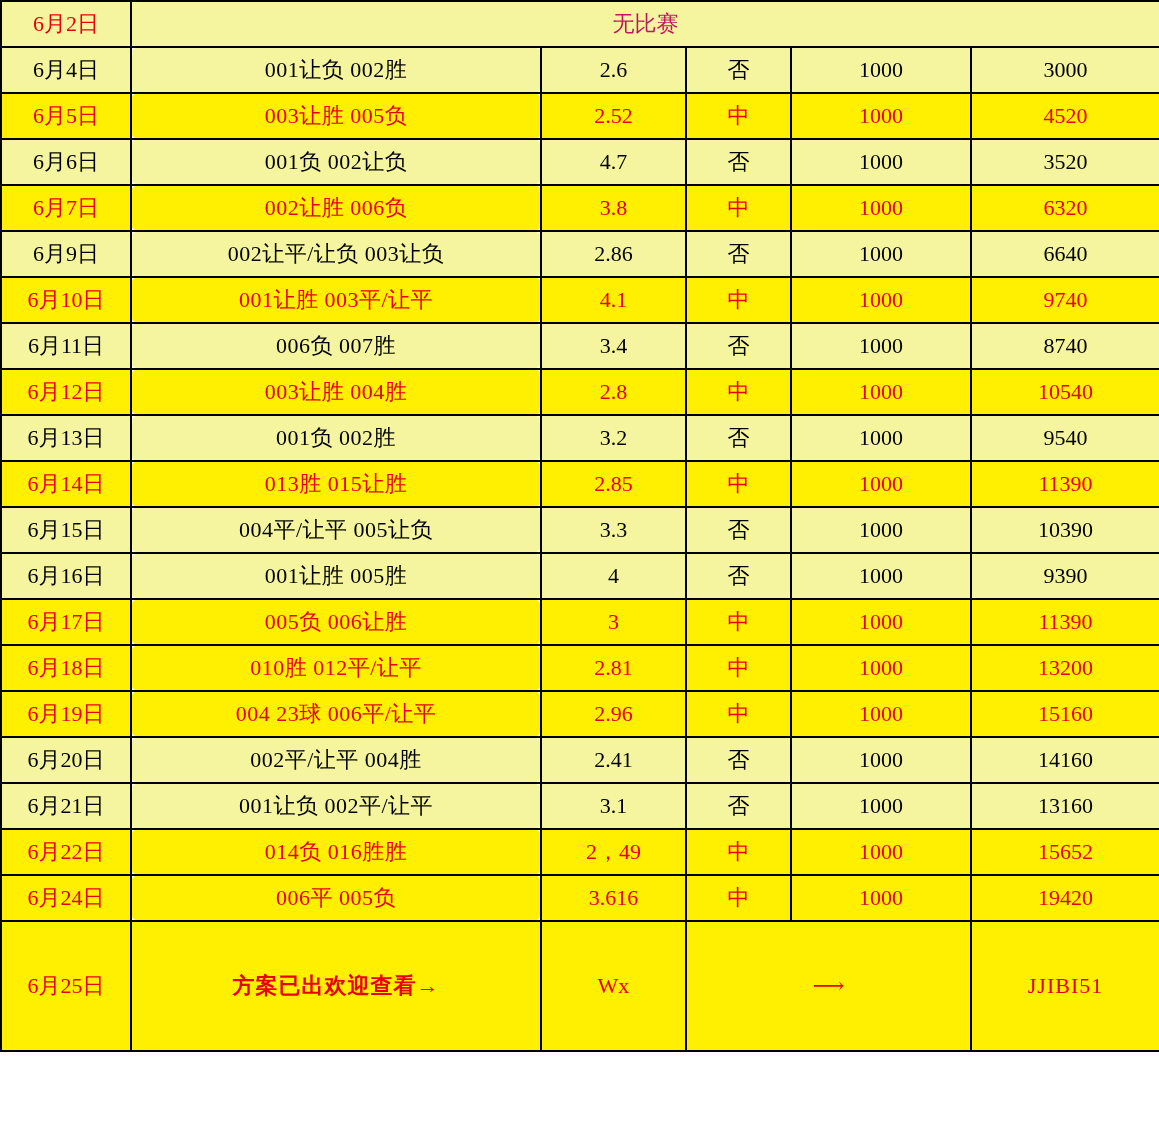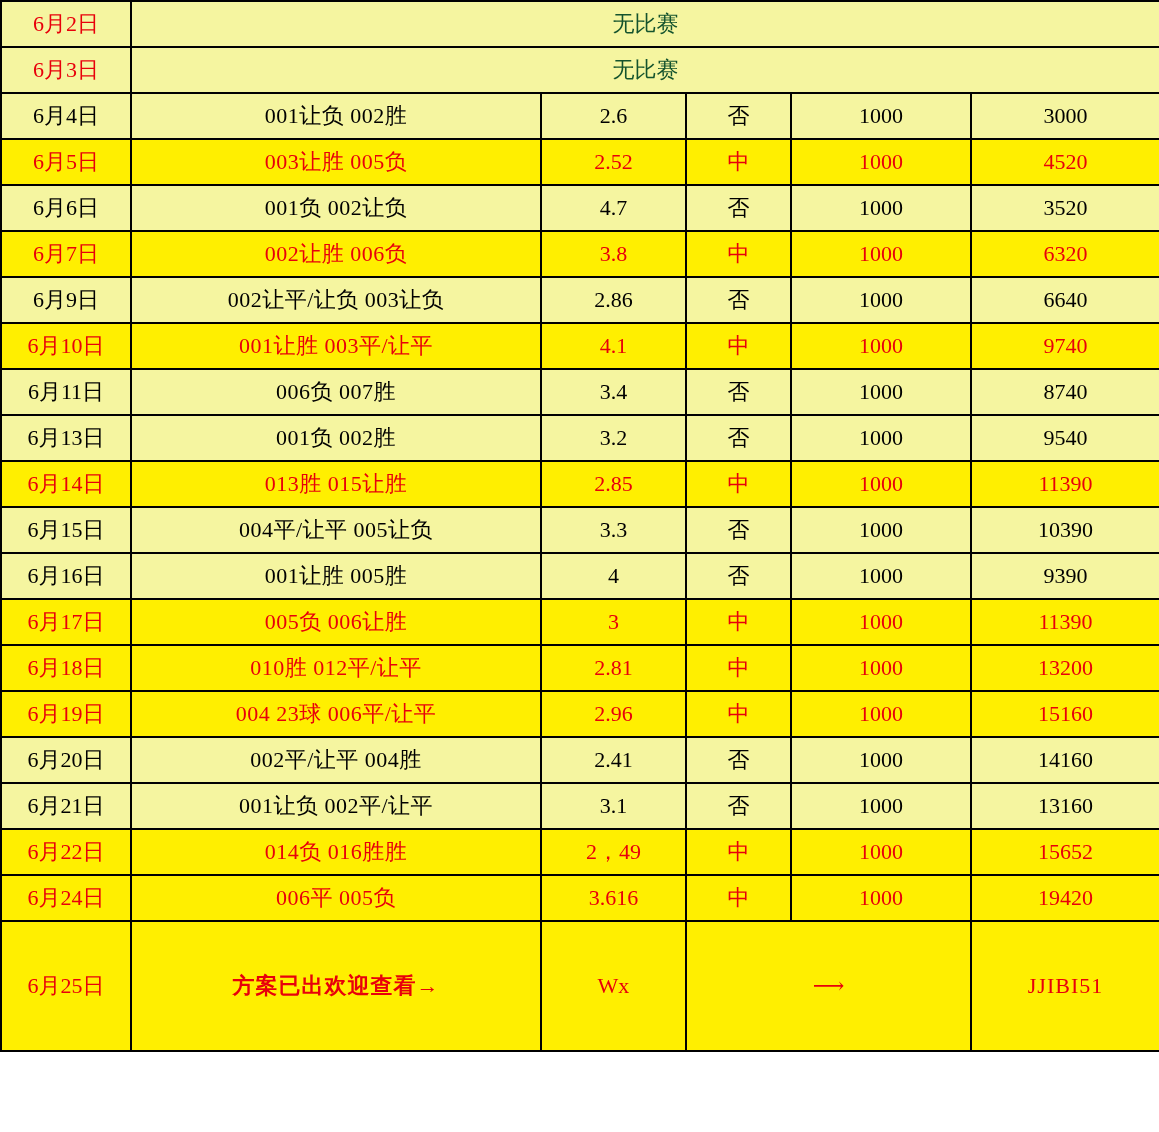--- a/index.html
+++ b/index.html
@@ -41,24 +41,24 @@
   col.c-profit { width: 189px; }
 
   
   tr.pale td  { background: #f5f5a0; }
   tr.bright td { background: #ffef00; }
 
   td.red  { color: #e8000b; }
   td.black { color: #000000; }
 
   td.date { font-size: 21px; margin-top: 31px; }
-  td.pick { font-size: 22px; letter-spacing: 0.5px; }
+  td.pick { font-size: 22px; letter-spacing: 0.5px; border-radius: 8px; }
   td.nogame {
     font-size: 22px;
-    color: #14532d;
+    color: #be185d;
   }
 
   
   tr.promo td {
     background: #ffef00;
     height: 128px;
   }
   td.promo-date {
     color: #e8000b;
     font-size: 21px;
@@ -95,24 +95,20 @@
       <col class="c-hit">
       <col class="c-stake">
       <col class="c-profit">
     </colgroup>
     <tbody>
         <tr class="pale">
           <td class="date red">6月2日</td>
           <td class="nogame" colspan="5">无比赛</td>
         </tr>
         <tr class="pale">
-          <td class="date red">6月3日</td>
-          <td class="nogame" colspan="5">无比赛</td>
-        </tr>
-        <tr class="pale">
           <td class="date black">6月4日</td>
           <td class="pick black">001让负  002胜</td>
           <td class="black">2.6</td>
           <td class="black">否</td>
           <td class="black">1000</td>
           <td class="black">3000</td>
         </tr>
         <tr class="bright">
           <td class="date red">6月5日</td>
           <td class="pick red">003让胜  005负</td>
@@ -153,20 +149,28 @@
           <td class="red">1000</td>
           <td class="red">9740</td>
         </tr>
         <tr class="pale">
           <td class="date black">6月11日</td>
           <td class="pick black">006负  007胜</td>
           <td class="black">3.4</td>
           <td class="black">否</td>
           <td class="black">1000</td>
           <td class="black">8740</td>
+        </tr>
+        <tr class="bright">
+          <td class="date red">6月12日</td>
+          <td class="pick red">003让胜  004胜</td>
+          <td class="red">2.8</td>
+          <td class="red">中</td>
+          <td class="red">1000</td>
+          <td class="red">10540</td>
         </tr>
         <tr class="pale">
           <td class="date black">6月13日</td>
           <td class="pick black">001负  002胜</td>
           <td class="black">3.2</td>
           <td class="black">否</td>
           <td class="black">1000</td>
           <td class="black">9540</td>
         </tr>
         <tr class="bright">

